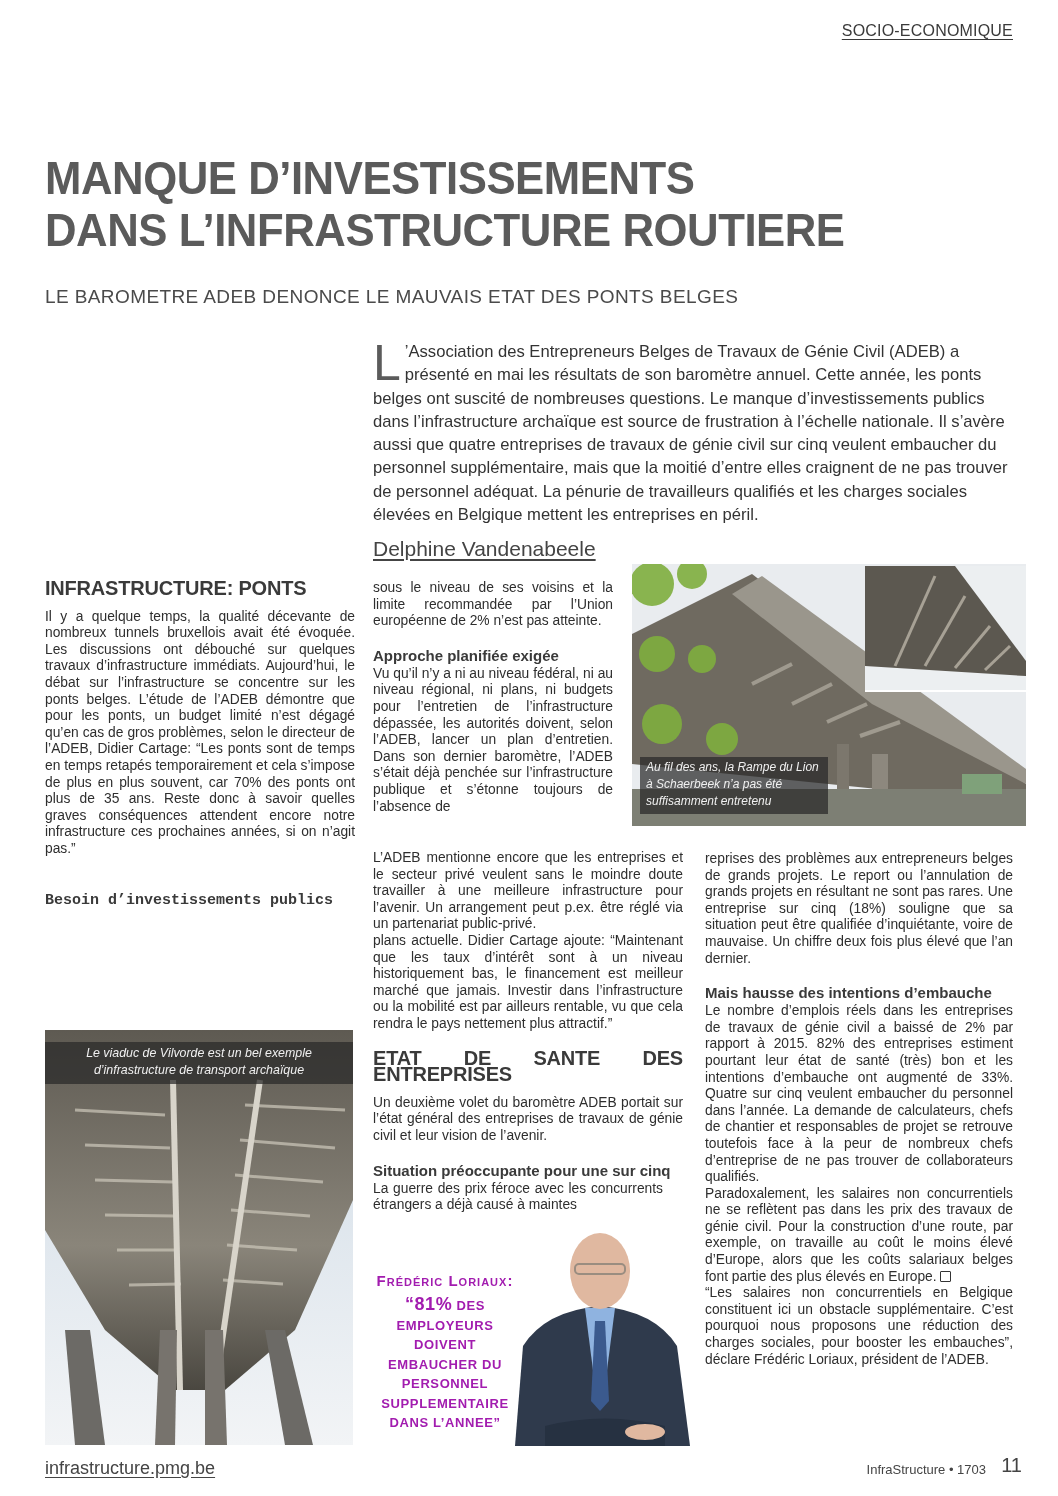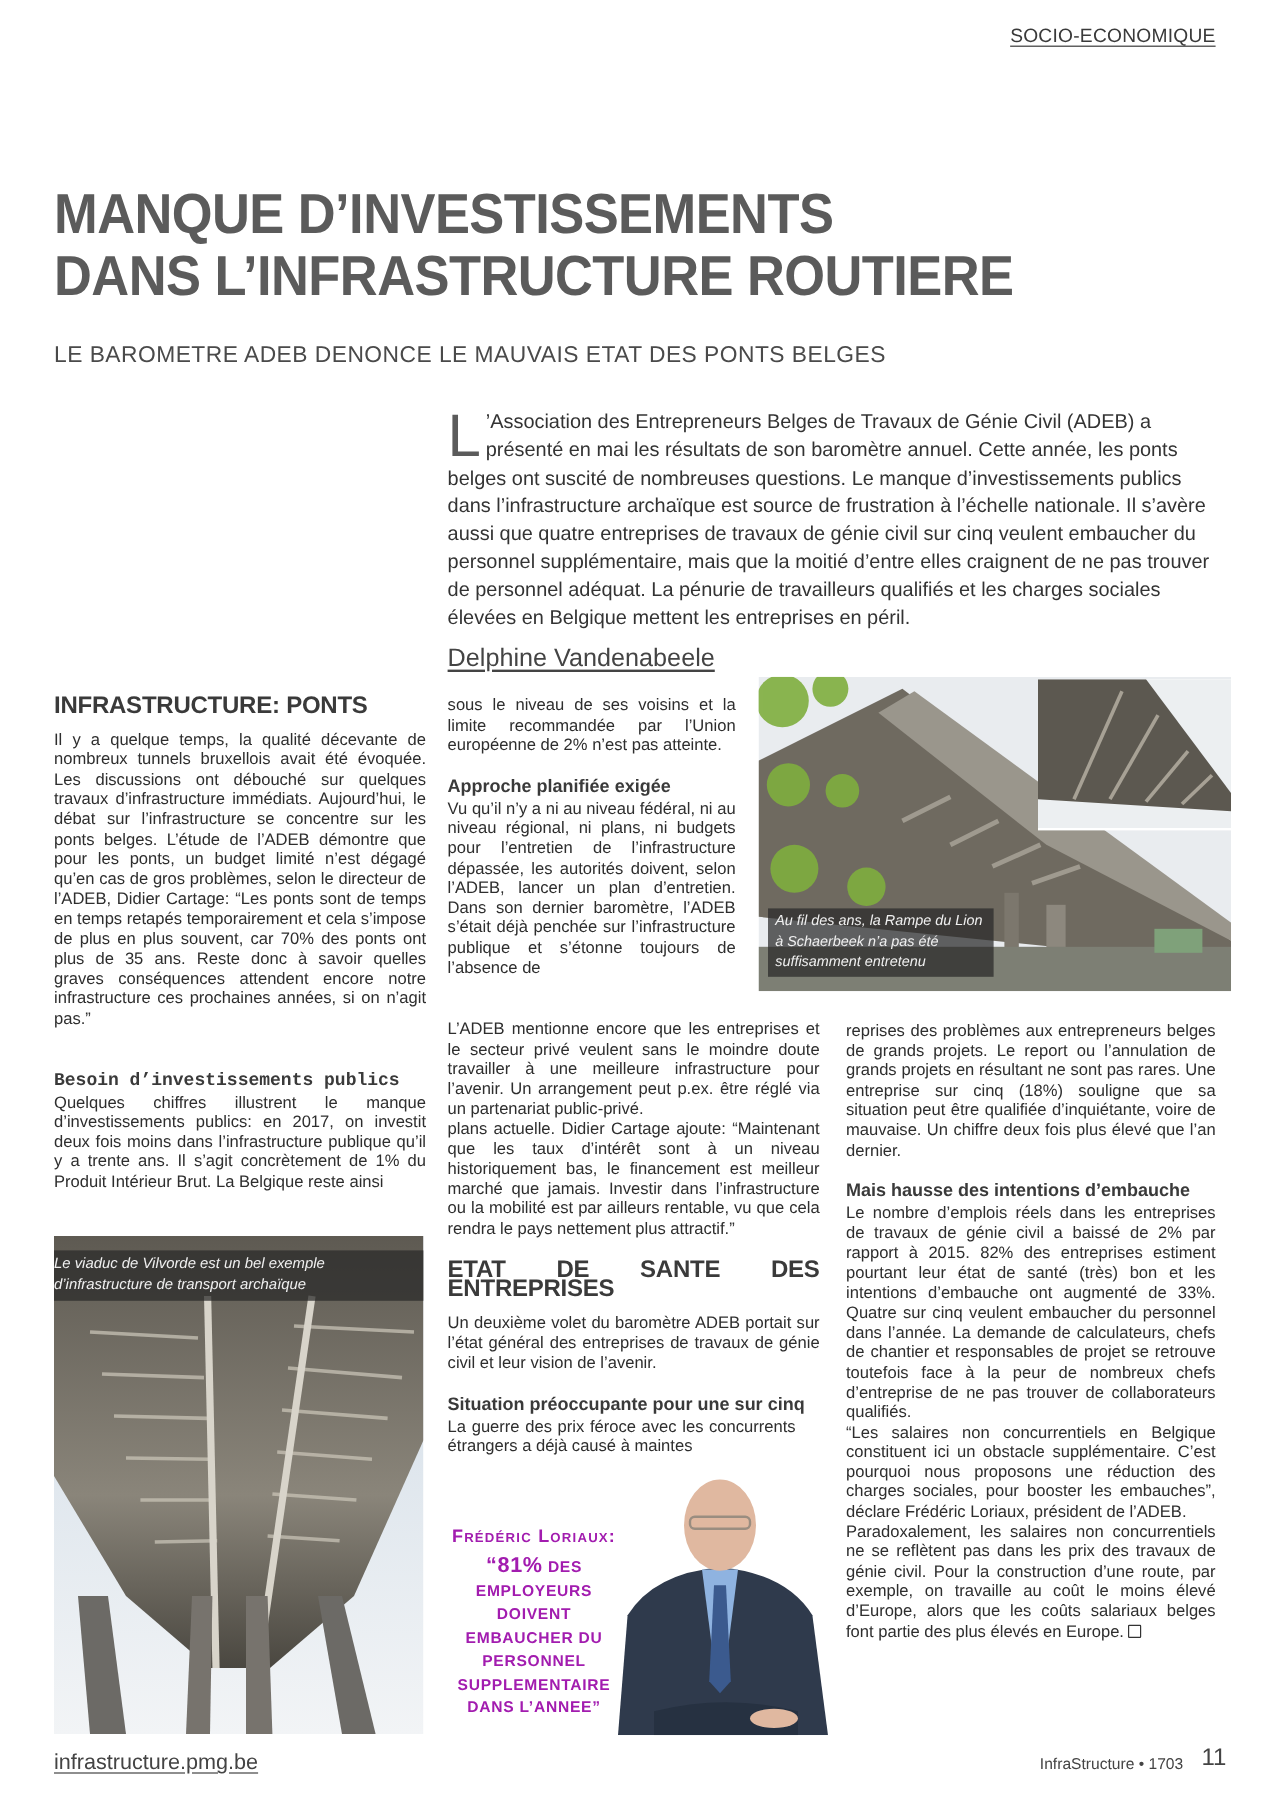--- a/index.html
+++ b/index.html
@@ -42,21 +42,20 @@
 
 <div class="abs lead">
   <span class="dropcap">L</span><span>’Association des Entrepreneurs Belges de Travaux de Génie Civil (ADEB) a présenté en mai les résultats de son baromètre annuel. Cette année, les ponts belges ont suscité de nombreuses questions. Le manque d’investissements publics dans l’infrastructure archaïque est source de frustration à l’échelle nationale. Il s’avère aussi que quatre entreprises de travaux de génie civil sur cinq veulent embaucher du personnel supplémentaire, mais que la moitié d’entre elles craignent de ne pas trouver de personnel adéquat. La pénurie de travailleurs qualifiés et les charges sociales élevées en Belgique mettent les entreprises en péril.</span>
 </div>
 <div class="abs byline">Delphine Vandenabeele</div>
 
 <div class="abs col" style="left:45px; top:580px; width:310px;">
   <div class="h-caps">INFRASTRUCTURE: PONTS</div>
   <p>Il y a quelque temps, la qualité décevante de nombreux tunnels bruxellois avait été évoquée. Les discussions ont débouché sur quelques travaux d’infrastructure immédiats. Aujourd’hui, le débat sur l’infrastructure se concentre sur les ponts belges. L’étude de l’ADEB démontre que pour les ponts, un budget limité n’est dégagé qu’en cas de gros problèmes, selon le directeur de l’ADEB, Didier Cartage: “Les ponts sont de temps en temps retapés temporairement et cela s’impose de plus en plus souvent, car 70% des ponts ont plus de 35 ans. Reste donc à savoir quelles graves conséquences attendent encore notre infrastructure ces prochaines années, si on n’agit pas.”</p>
   <div class="h-sub" style="margin-top:34px;font-family:Liberation Mono, monospace;">Besoin d’investissements publics</div>
-  <p>Quelques chiffres illustrent le manque d’investissements publics: en 2017, on investit deux fois moins dans l’infrastructure publique qu’il y a trente ans. Il s’agit concrètement de 1% du Produit Intérieur Brut. La Belgique reste ainsi</p>
 </div>
 
 <div class="abs photo" style="left:45px; top:1030px; width:308px; height:415px;">
   <svg width="308" height="415" viewBox="0 0 308 415">
     <defs>
       <linearGradient id="sky1" x1="0" y1="0" x2="0" y2="1">
         <stop offset="0" stop-color="#cfdbe6"></stop>
           <stop offset="1" stop-color="#f2f4f6"></stop>
       </linearGradient>
       <linearGradient id="deck" x1="0" y1="0" x2="0" y2="1">
@@ -81,21 +80,21 @@
       <line x1="182" y1="215" x2="252" y2="220"></line>
         <line x1="178" y1="250" x2="238" y2="254"></line>
     </g>
     <line x1="128" y1="50" x2="135" y2="360" stroke="#d8d4ca" stroke-width="6"></line>
     <line x1="215" y1="50" x2="170" y2="360" stroke="#d8d4ca" stroke-width="6"></line>
     <polygon points="20,300 45,300 60,415 30,415" fill="#6c6a66"></polygon>
     <polygon points="115,300 132,300 130,415 110,415" fill="#77736d"></polygon>
     <polygon points="160,300 178,300 182,415 160,415" fill="#77736d"></polygon>
     <polygon points="220,300 240,300 268,415 240,415" fill="#6c6a66"></polygon>
   </svg>
-  <div class="abs caption" style="left:0; top:12px; width:308px; text-align:left; padding:3px 0 5px;">Le viaduc de Vilvorde est un bel exemple d’infrastructure de transport archaïque</div>
+  <div class="abs caption" style="left:0; top:12px; width:308px; text-align:center; padding:3px 0 5px;">Le viaduc de Vilvorde est un bel exemple d’infrastructure de transport archaïque</div>
 </div>
 
 <div class="abs col" style="left:373px; top:580px; width:240px;">
   <p>sous le niveau de ses voisins et la limite recommandée par l’Union européenne de 2% n’est pas atteinte.</p>
   <div class="h-sub" style="margin-top:17px;">Approche planifiée exigée</div>
   <p>Vu qu’il n’y a ni au niveau fédéral, ni au niveau régional, ni plans, ni budgets pour l’entretien de l’infrastructure dépassée, les autorités doivent, selon l’ADEB, lancer un plan d’entretien. Dans son dernier baromètre, l’ADEB s’était déjà penchée sur l’infrastructure publique et s’étonne toujours de l’absence de</p>
 </div>
 <div class="abs col" style="left:373px; top:850px; width:310px;">
   <p>L’ADEB mentionne encore que les entreprises et le secteur privé veulent sans le moindre doute travailler à une meilleure infrastructure pour l’avenir. Un arrangement peut p.ex. être réglé via un partenariat public-privé.</p>
   <p>plans actuelle. Didier Cartage ajoute: “Maintenant que les taux d’intérêt sont à un niveau historiquement bas, le financement est meilleur marché que jamais. Investir dans l’infrastructure ou la mobilité est par ailleurs rentable, vu que cela rendra le pays nettement plus attractif.”</p>
@@ -141,22 +140,22 @@
       </g>
     </svg>
   </div>
   <div class="abs caption" style="left:8px; top:193px; width:176px; padding:2px 6px 4px; font-size:12px; line-height:17px;">Au fil des ans, la Rampe du Lion à Schaerbeek n’a pas été suffisamment entretenu</div>
 </div>
 
 <div class="abs col" style="left:705px; top:851px; width:308px;">
   <p>reprises des problèmes aux entrepreneurs belges de grands projets. Le report ou l’annulation de grands projets en résultant ne sont pas rares. Une entreprise sur cinq (18%) souligne que sa situation peut être qualifiée d’inquiétante, voire de mauvaise. Un chiffre deux fois plus élevé que l’an dernier.</p>
   <div class="h-sub" style="margin-top:17px;">Mais hausse des intentions d’embauche</div>
   <p>Le nombre d’emplois réels dans les entreprises de travaux de génie civil a baissé de 2% par rapport à 2015. 82% des entreprises estiment pourtant leur état de santé (très) bon et les intentions d’embauche ont augmenté de 33%. Quatre sur cinq veulent embaucher du personnel dans l’année. La demande de calculateurs, chefs de chantier et responsables de projet se retrouve toutefois face à la peur de nombreux chefs d’entreprise de ne pas trouver de collaborateurs qualifiés.</p>
+  <p><span>Paradoxalement, les salaires non concurrentiels ne se reflètent pas dans les prix des travaux de génie civil. Pour la construction d’une route, par exemple, on travaille au coût le moins élevé d’Europe, alors que les coûts salariaux belges font partie des plus élevés en Europe.</span><span class="endmark"></span></p>
   <p>“Les salaires non concurrentiels en Belgique constituent ici un obstacle supplémentaire. C’est pourquoi nous proposons une réduction des charges sociales, pour booster les embauches”, déclare Frédéric Loriaux, président de l’ADEB.</p>
-  <p><span>Paradoxalement, les salaires non concurrentiels ne se reflètent pas dans les prix des travaux de génie civil. Pour la construction d’une route, par exemple, on travaille au coût le moins élevé d’Europe, alors que les coûts salariaux belges font partie des plus élevés en Europe.</span><span class="endmark"></span></p>
 </div>
 
 <div class="abs photo" style="left:505px; top:1226px; width:190px; height:220px;">
   <svg width="190" height="220" viewBox="0 0 190 220">
     <rect width="190" height="220" fill="#ffffff"></rect>
     <path d="M10,220 L18,120 Q40,85 95,80 Q150,85 172,120 L185,220 Z" fill="#2f3a4c"></path>
     <polygon points="80,82 110,82 100,160 90,160" fill="#8fb3e0"></polygon>
     <polygon points="90,95 100,95 104,175 95,185 86,175" fill="#3b5a8e"></polygon>
     <ellipse cx="95" cy="45" rx="30" ry="38" fill="#e0b8a0"></ellipse>
     <rect x="70" y="38" width="50" height="10" rx="4" fill="none" stroke="#9a8d80" stroke-width="2"></rect>

